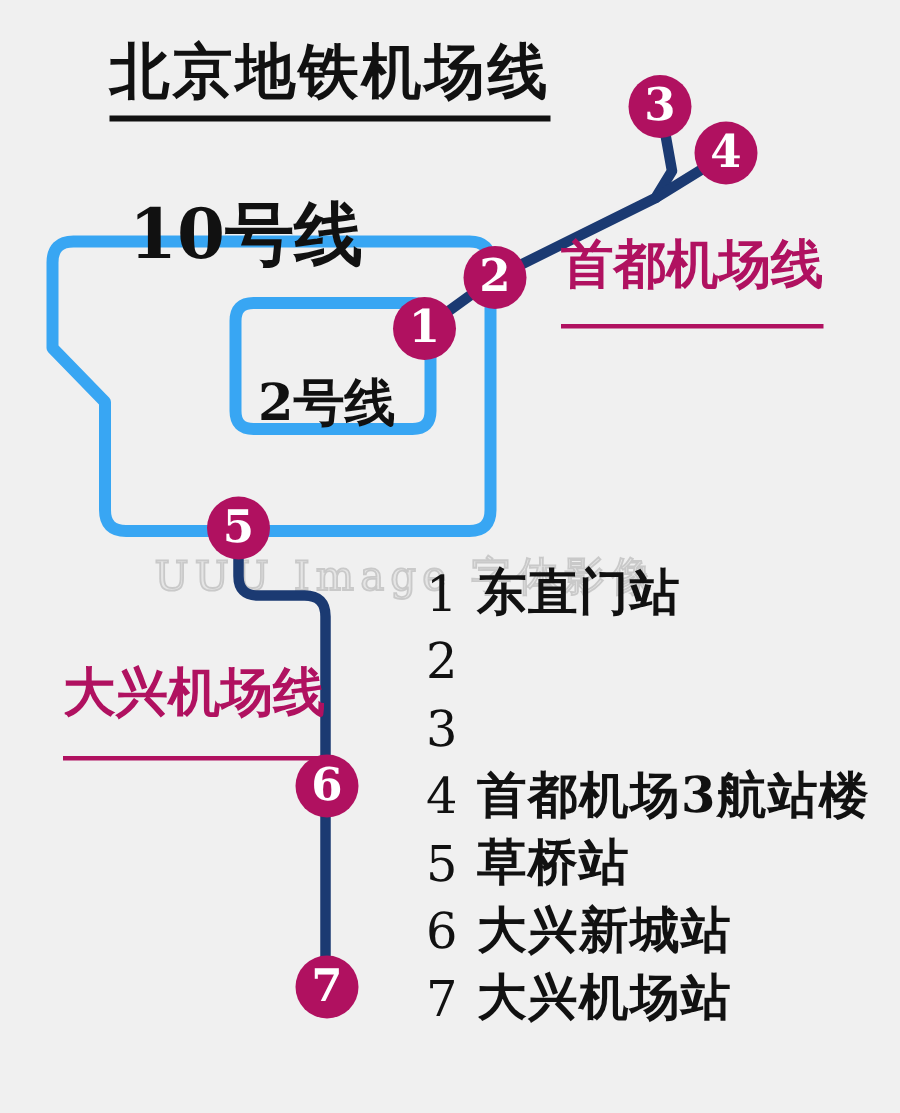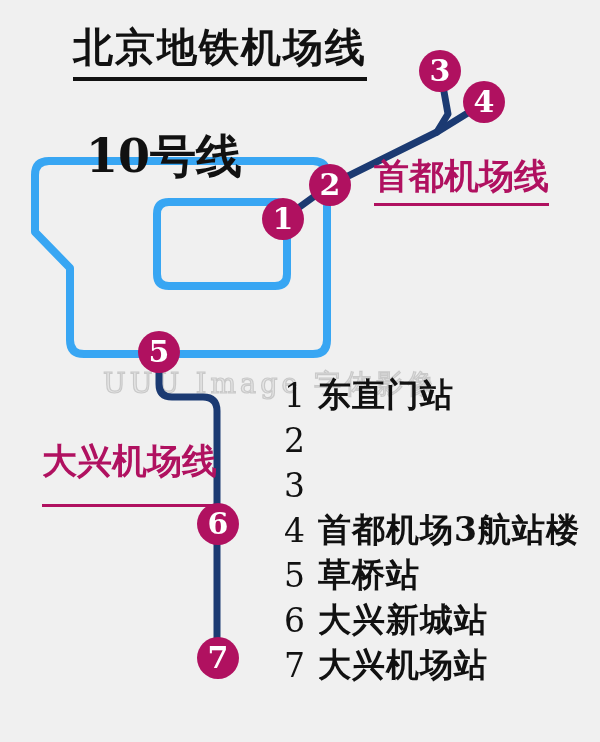--- a/index.html
+++ b/index.html
@@ -40,21 +40,21 @@
   }
 
   .line-label{
     position:absolute;z-index:4;white-space:nowrap;
     font-weight:700;color:var(--ink);
   }
   .label-line10{left:86px;top:126px;font-size:46px;}
   .label-line2{left:172px;top:246px;font-size:34px;}
   .label-capital{
     left:374px;top:153px;font-size:35px;color:var(--accent);
-    border-bottom:3px solid var(--accent);padding-bottom:3px;
+    border-bottom:3px solid var(--accent);padding-bottom:16px;
   }
   .label-daxing{
     left:42px;top:438px;font-size:35px;color:var(--accent);
     border-bottom:3px solid var(--accent);padding-bottom:19px;
   }
 
   .station{
     position:absolute;z-index:5;
     width:42px;height:42px;border-radius:50%;
     background:var(--accent);
@@ -98,20 +98,21 @@
     <path d="M 50 161 L 313 161 Q 327 161 327 175 L 327 340 Q 327 354 313 354 L 84 354 Q 70 354 70 340 L 70 268 L 35 232 L 35 175 Q 35 161 49 161 Z" fill="none" style="stroke:var(--metro-blue)" stroke-width="8" stroke-linejoin="round" stroke-linecap="round"></path>
     <path d="M 169 202 L 275 202 Q 287 202 287 214 L 287 274 Q 287 286 275 286 L 169 286 Q 157 286 157 274 L 157 214 Q 157 202 169 202 Z" fill="none" style="stroke:var(--metro-blue)" stroke-width="8" stroke-linejoin="round" stroke-linecap="round"></path>
     <path d="M 283 219 L 330 185 L 437 132 L 448 114 L 441 75" fill="none" style="stroke:var(--airport-navy)" stroke-width="7" stroke-linejoin="round" stroke-linecap="round"></path>
     <path d="M 437 132 L 484 103" fill="none" style="stroke:var(--airport-navy)" stroke-width="7" stroke-linejoin="round" stroke-linecap="round"></path>
     <path d="M 159 362 L 159 384 Q 159 397 172 397 L 203 397 Q 217 397 217 411 L 217 658" fill="none" style="stroke:var(--airport-navy)" stroke-width="7" stroke-linejoin="round" stroke-linecap="round"></path>
   </svg>
 
   <div class="page-title">北京地铁机场线</div>
 
   <div class="line-label label-line10">10号线</div>
+  <div class="line-label label-line2">2号线</div>
   <div class="line-label label-capital">首都机场线</div>
   <div class="line-label label-daxing">大兴机场线</div>
 
   <div class="station st1">1</div>
   <div class="station st2">2</div>
   <div class="station st3">3</div>
   <div class="station st4">4</div>
   <div class="station st5">5</div>
   <div class="station st6">6</div>
   <div class="station st7">7</div>

